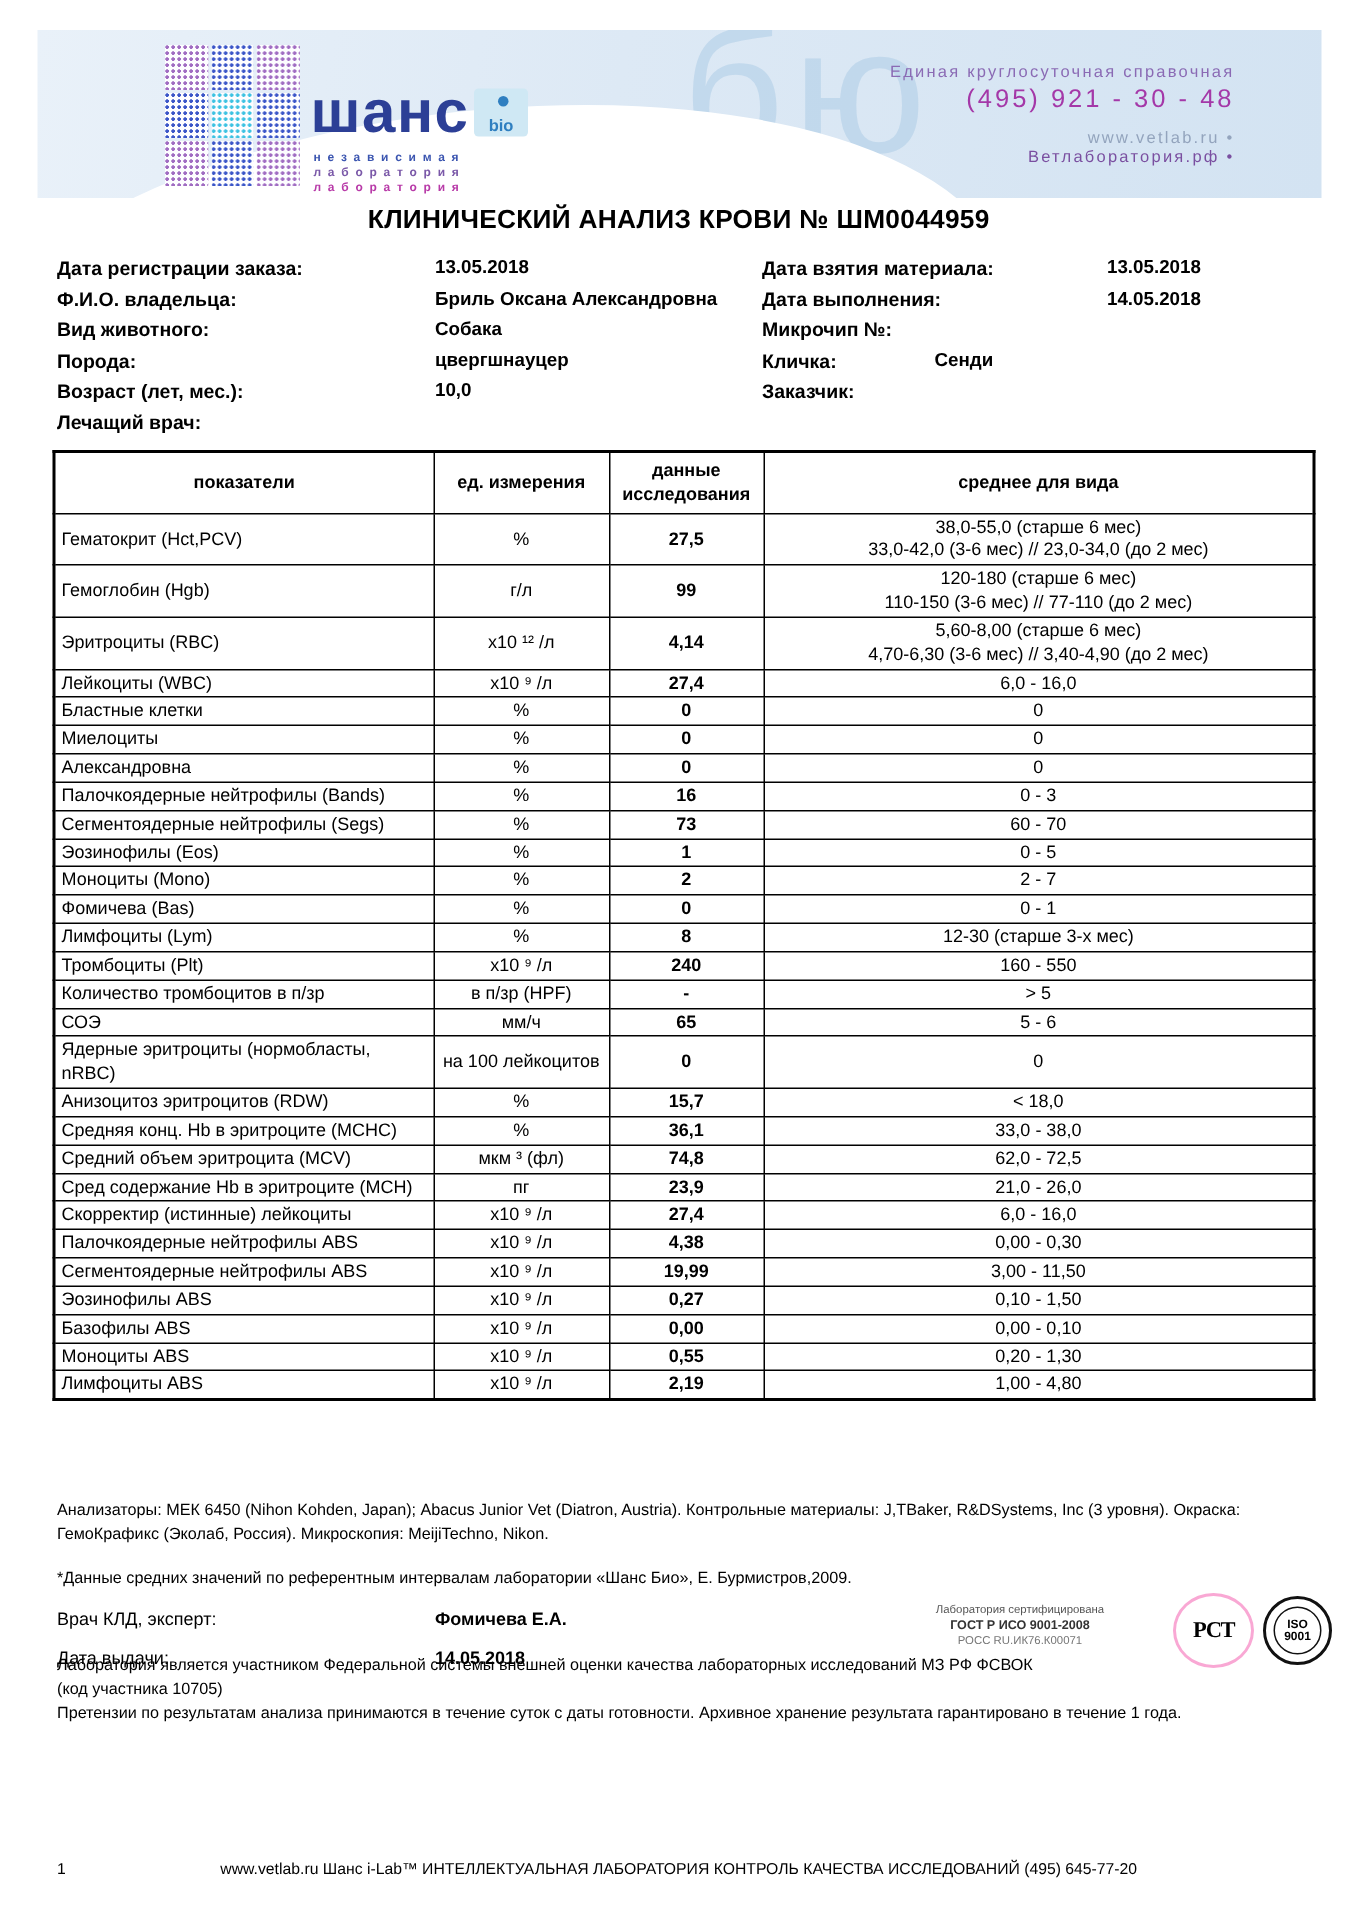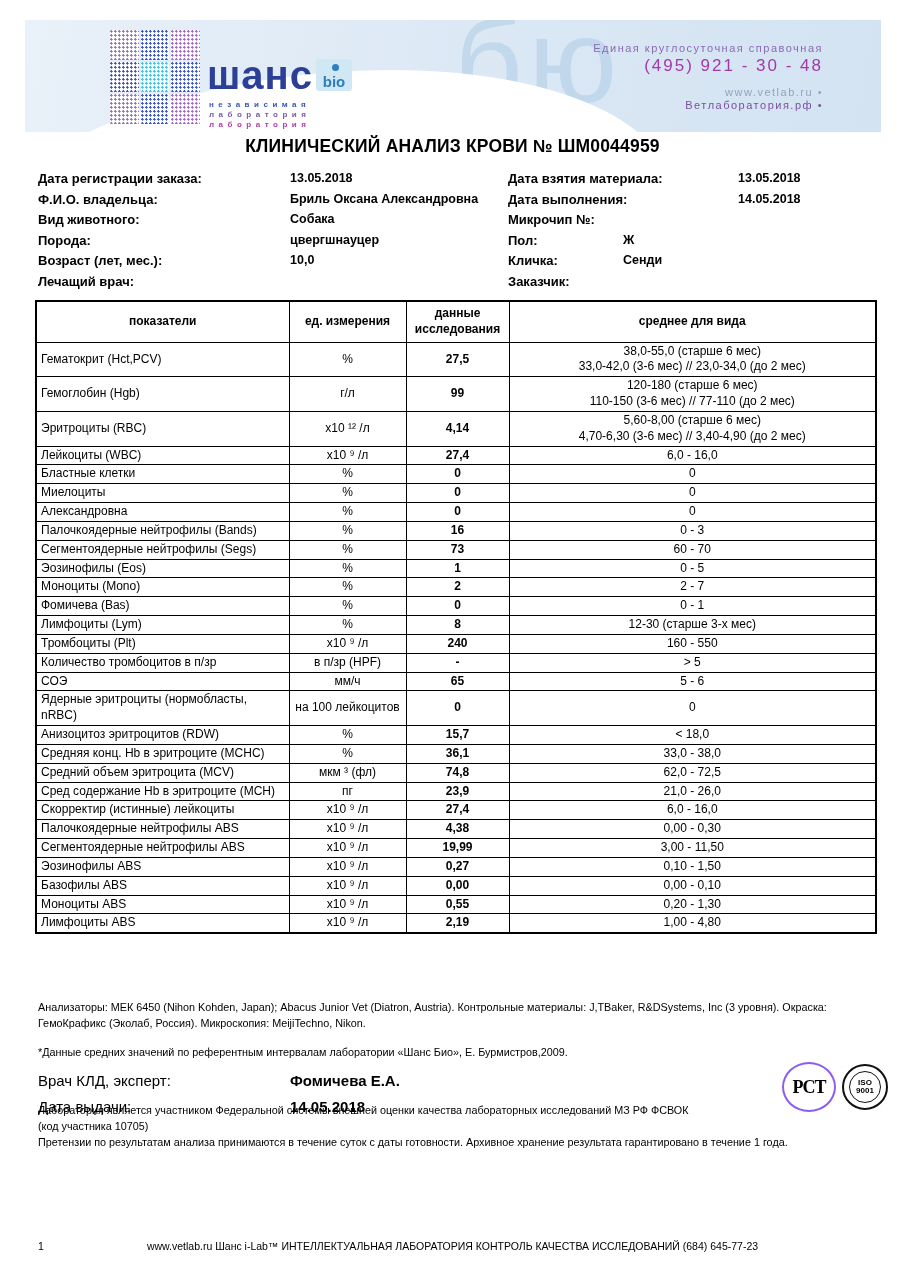--- a/index.html
+++ b/index.html
@@ -16,21 +16,21 @@
   .mosaic{position:absolute;left:85px;top:10px;width:90px;height:94px;display:grid;
         grid-template-columns:repeat(3,1fr);grid-template-rows:repeat(3,1fr);gap:2px;}
   .tile{background-color:#fdfdff;background-size:4px 4px;border-radius:1px;}
   .t-p{background-image:radial-gradient(circle at 1.4px 1.4px,#a06cc2 1px,rgba(0,0,0,0) 1.4px);}
   .t-b{background-image:radial-gradient(circle at 1.4px 1.4px,#3a55c8 1px,rgba(0,0,0,0) 1.4px);}
   .t-c{background-image:radial-gradient(circle at 1.4px 1.4px,#3cc2e2 1px,rgba(0,0,0,0) 1.4px);}
   .brandline{position:absolute;left:182px;top:35px;display:flex;align-items:flex-start;}
   .brand{font-size:40px;font-weight:bold;color:#2c3f96;line-height:1;letter-spacing:1px;}
   .bio-badge{position:relative;margin-left:3px;margin-top:4px;width:36px;height:32px;background:#cfe8f4;
         border-radius:3px;display:flex;align-items:flex-end;justify-content:center;}
-  .bio-badge .b-txt{font-size:15px;font-weight:bold;color:#2f7fc0;line-height:1.2;}
+  .bio-badge .b-txt{font-size:11px;font-weight:bold;color:#2f7fc0;line-height:1.2;}
   .bio-badge .b-dot{position:absolute;top:5px;left:16px;width:7px;height:7px;border-radius:50%;background:#2f7fc0;}
   .sub1,.sub2,.sub3{position:absolute;left:184px;font-size:8px;font-weight:bold;letter-spacing:4.5px;white-space:nowrap;}
   .sub1{top:80px;color:#3b55b0;}
   .sub2{top:90px;color:#7a58a8;}
   .sub3{top:100px;color:#b83aa8;}
   .hotline{position:absolute;right:58px;top:22px;text-align:right;}
   .hl-label{font-size:11px;color:#8a6ab4;letter-spacing:1.5px;}
   .hl-phone{font-size:17px;font-weight:normal;color:#a438a8;letter-spacing:2px;margin-top:2px;}
   .hl-sites{margin-top:10px;font-size:11px;letter-spacing:1.5px;}
   .hl-site1{color:#93a4bd;}
@@ -58,29 +58,29 @@
   table.results th{font-weight:bold;text-align:center;padding:4px 2px;white-space:pre-line;}
   td.c-name{text-align:left;}
   td.c-unit{text-align:center;font-size:11.5px;}
   td.c-value{text-align:center;font-weight:bold;}
   td.c-range{text-align:center;white-space:pre-line;}
 
   
   .analyzers{position:absolute;top:1000px;left:38px;width:832px;font-size:10.8px;line-height:1.45;}
   .ref-note{position:absolute;top:1046px;left:38px;width:832px;font-size:10.8px;}
   .sig{position:absolute;top:1072px;left:38px;width:560px;}
-  .sigrow{display:grid;grid-template-columns:252px 1fr;height:26px;font-size:15px;}
+  .sigrow{display:grid;grid-template-columns:252px 1fr;height:26px;font-size:12px;}
   .sigrow .val{font-weight:bold;}
   .cert{position:absolute;top:1068px;left:596px;width:168px;text-align:center;line-height:1.3;}
   .cert .c1{font-size:7.6px;color:#555;}
   .cert .c2{font-size:8.4px;font-weight:bold;color:#333;}
   .cert .c3{font-size:7.6px;color:#777;}
   .stamps{position:absolute;top:1062px;left:782px;display:flex;align-items:center;gap:6px;}
-  .stamp-rst{width:50px;height:46px;border:2px solid #8b5cf6;border-radius:50%;display:flex;
-        align-items:center;justify-content:center;font-weight:bold;font-size:18px;letter-spacing:-1px;
+  .stamp-rst{width:50px;height:46px;border:2px solid #f9a8d4;border-radius:50%;display:flex;
+        align-items:center;justify-content:center;font-weight:bold;font-size:15px;letter-spacing:-1px;
         font-family:"Liberation Serif","DejaVu Serif",serif;}
   .stamp-iso{width:42px;height:42px;border:2px solid #111;border-radius:50%;display:flex;
         align-items:center;justify-content:center;}
   .stamp-iso .inner{width:30px;height:30px;border:1px solid #111;border-radius:50%;display:flex;
         flex-direction:column;align-items:center;justify-content:center;font-weight:bold;
         font-size:8px;line-height:1.05;}
   .disclaimers{position:absolute;top:1102px;left:38px;width:832px;font-size:10.8px;line-height:1.5;}
 
   
   .footer{position:absolute;top:1240px;left:0;width:100%;font-size:10.5px;}
@@ -160,24 +160,20 @@
         <span class="lab">Дата взятия материала:</span>
         <span class="val">13.05.2018</span>
       </div>
       <div class="irow wide">
         <span class="lab">Дата выполнения:</span>
         <span class="val">14.05.2018</span>
       </div>
       <div class="irow narrow">
         <span class="lab">Микрочип №:</span>
         <span class="val"></span>
-      </div>
-      <div class="irow narrow">
-        <span class="lab">Пол:</span>
-        <span class="val">Ж</span>
       </div>
       <div class="irow narrow">
         <span class="lab">Кличка:</span>
         <span class="val">Сенди</span>
       </div>
       <div class="irow narrow">
         <span class="lab">Заказчик:</span>
         <span class="val"></span>
       </div>
     </div>
@@ -381,34 +377,39 @@
     <div class="sigrow">
       <span class="lab">Врач КЛД, эксперт:</span>
       <span class="val">Фомичева Е.А.</span>
     </div>
     <div class="sigrow">
       <span class="lab">Дата выдачи:</span>
       <span class="val">14.05.2018</span>
     </div>
   </div>
 
+  <div class="cert">
+    <div class="c1">Лаборатория сертифицирована</div>
+    <div class="c2">ГОСТ Р ИСО 9001-2008</div>
+    <div class="c3">РОСС RU.ИК76.К00071</div>
+  </div>
   <div class="stamps">
     <div class="stamp-rst">РСТ</div>
     <div class="stamp-iso">
       <div class="inner">
         <span>ISO</span>
         <span>9001</span>
       </div>
     </div>
   </div>
 
   <div class="disclaimers">
     <div>Лаборатория является участником Федеральной системы внешней оценки качества лабораторных исследований МЗ РФ ФСВОК</div>
     <div>(код участника 10705)</div>
     <div>Претензии по результатам анализа принимаются в течение суток с даты готовности. Архивное хранение результата гарантировано в течение 1 года.</div>
   </div>
 
   <div class="footer">
     <span class="pageno">1</span>
-    <div class="footline">www.vetlab.ru Шанс i-Lab™ ИНТЕЛЛЕКТУАЛЬНАЯ ЛАБОРАТОРИЯ КОНТРОЛЬ КАЧЕСТВА ИССЛЕДОВАНИЙ (684) 645-77-23</div>
+    <div class="footline">www.vetlab.ru Шанс i-Lab™ ИНТЕЛЛЕКТУАЛЬНАЯ ЛАБОРАТОРИЯ КОНТРОЛЬ КАЧЕСТВА ИССЛЕДОВАНИЙ (495) 645-77-20</div>
   </div>
 
 </div>
 
 </body></html>

